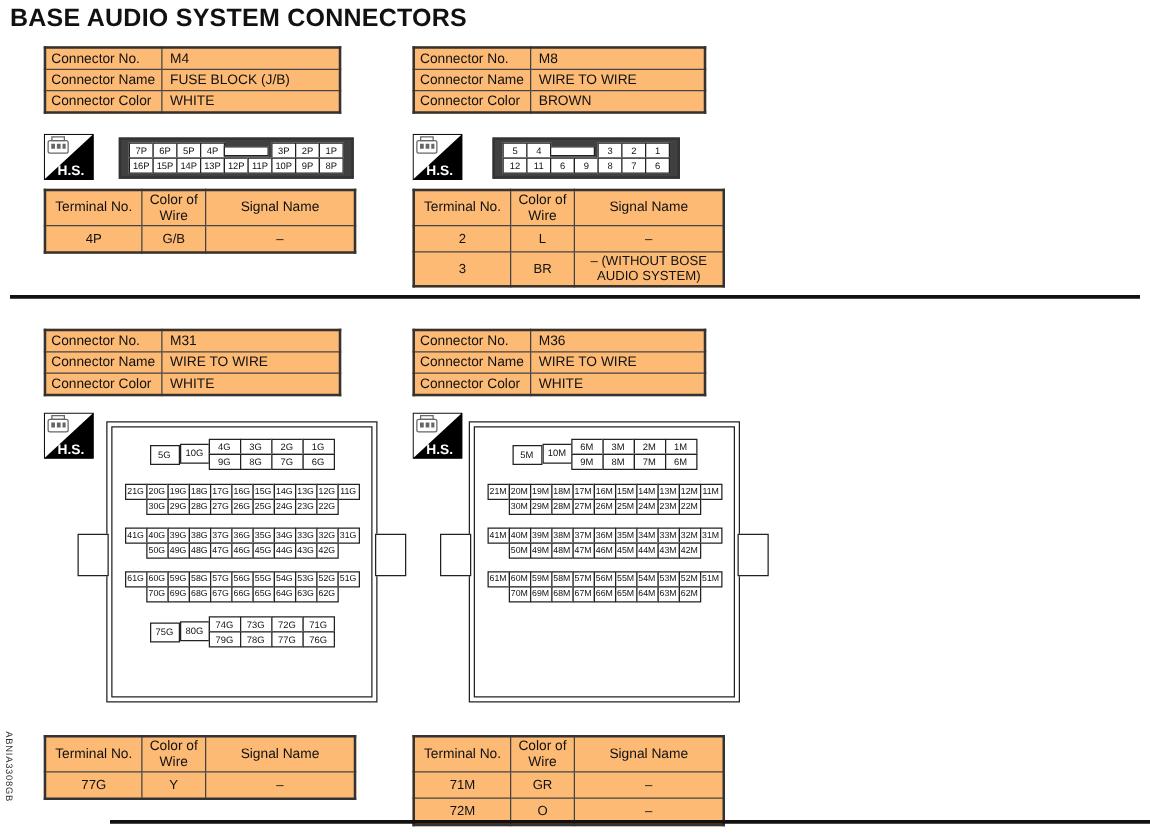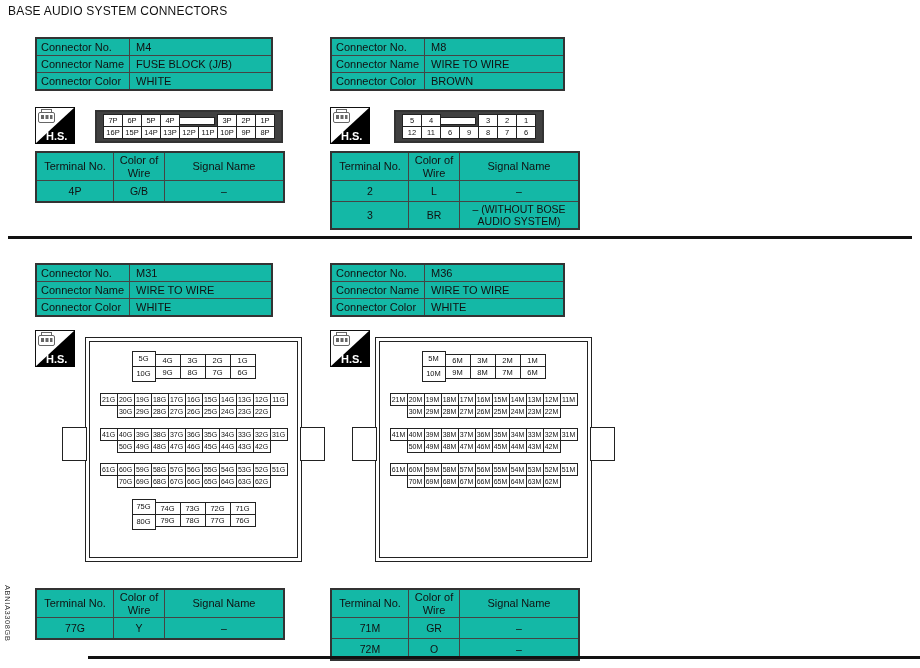--- a/index.html
+++ b/index.html
@@ -1,21 +1,21 @@
 <!DOCTYPE html>
 <html><head>
 <meta charset="utf-8">
 <style>
   html,body{margin:0;padding:0;background:#fff;}
   .page{position:relative;width:920px;height:668px;background:#fff;overflow:hidden;
         font-family:"Liberation Sans","DejaVu Sans",sans-serif;color:#111;}
-  .title{position:absolute;left:8px;top:4px;font-size:12px;font-weight:normal;margin:0;letter-spacing:.2px;}
+  .title{position:absolute;left:8px;top:4px;font-size:20px;font-weight:bold;margin:0;letter-spacing:.2px;}
 
   
-  table{border-collapse:collapse;table-layout:fixed;background:#14b8a6;}
+  table{border-collapse:collapse;table-layout:fixed;background:#fdba74;}
   .info{position:absolute;border:2px solid #333;}
   .info td{border:1px solid #444;font-size:11px;height:16px;padding:0 0 0 4px;white-space:nowrap;overflow:hidden;}
   .info .lbl{width:88px;}
   .info .val{padding-left:6px;}
   #m4-info{left:35px;top:37px;width:238px;}
   #m8-info{left:330px;top:37px;width:235px;}
   #m31-info{left:35px;top:263px;width:238px;}
   #m36-info{left:330px;top:263px;width:235px;}
 
   
@@ -48,21 +48,21 @@
 
   
   .bigbox{position:absolute;width:215px;height:223px;border:1px solid #222;background:#fff;}
   #m31-box{left:85px;top:337px;}
   #m36-box{left:375px;top:337px;}
   .bigbox .inner{position:absolute;inset:3px;border:1px solid #222;display:flex;flex-direction:column;
                  align-items:center;padding-top:9px;gap:11px;}
   .tab{position:absolute;width:23px;height:32px;border:1px solid #222;background:#fff;top:89px;}
   .tab-l{left:-24px;}.tab-r{right:-24px;}
   .pgroup{display:flex;align-items:center;}
-  .gleft{display:flex;flex-direction:column;border-radius:12px;}
+  .gleft{display:flex;flex-direction:row;border-radius:12px;}
   .gleft > .pc{width:24px;height:16px;}
   .gleft > .pc + .pc{margin-top:-1px;}
   .gright{display:flex;flex-direction:column;margin-left:-1px;}
   .gright .pc{width:26px;height:13px;}
   .bands{display:flex;flex-direction:column;gap:10px;align-items:center;}
   .band{display:flex;flex-direction:column;align-items:center;}
   .band .pc{width:18px;height:13px;font-size:7px;}
 
   .divider{position:absolute;left:8px;top:236px;width:904px;height:2.5px;background:#111;}
   .botline{position:absolute;left:88px;top:656px;width:832px;height:2.5px;background:#111;}

